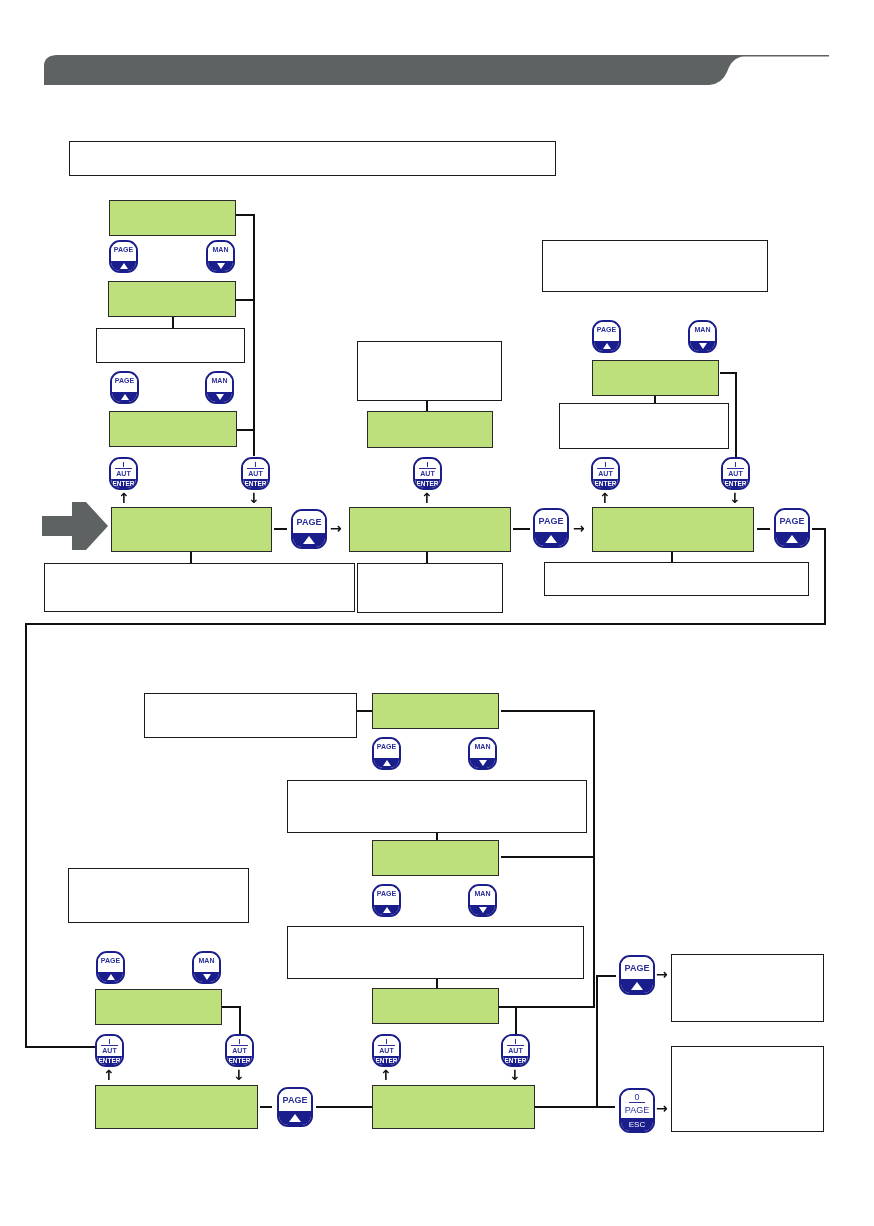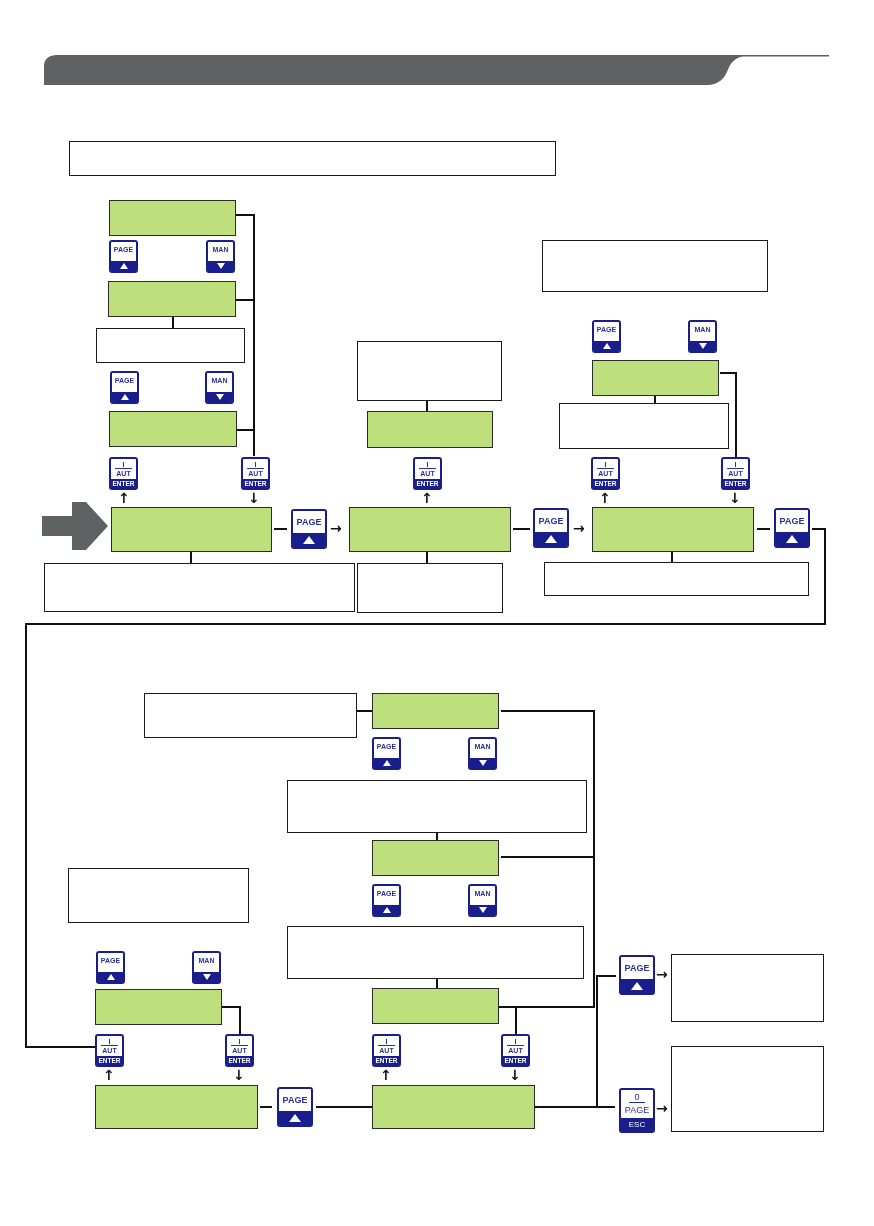--- a/index.html
+++ b/index.html
@@ -3,21 +3,21 @@
 <meta charset="utf-8">
 <style>
   * { box-sizing: border-box; margin: 0; padding: 0; }
   html, body { width: 874px; height: 1226px; background: #ffffff; overflow: hidden; }
   body { position: relative; font-family: "Liberation Sans", sans-serif; }
   .abs { position: absolute; }
   .header-bar { position: absolute; left: 44px; top: 54px; width: 785px; height: 31px; }
   .lcd { position: absolute; background: #bde07d; border: 1.5px solid #2b2b2b; }
   .note { position: absolute; background: #fff; border: 1.5px solid #1a1a1a; }
   .line { position: absolute; background: #111; }
-  .btn { position: absolute; width: 29px; height: 33px; border: 2px solid #1a1e8c; border-radius: 3px; background: #22c55e; overflow: hidden; }
+  .btn { position: absolute; width: 29px; height: 33px; border: 2px solid #1a1e8c; border-radius: 11px; background: #fef9c3; overflow: hidden; }
   .btn .top { position: absolute; left: 0; right: 0; top: 0; height: 21px; background: #fff; color: #2a2f9a; font-size: 7px; font-weight: bold; text-align: center; line-height: 10px; padding-top: 3px; font-family: "Liberation Sans", sans-serif; }
   .btn .bot { position: absolute; left: 0; right: 0; bottom: 0; height: 10px; background: #1a1e8c; }
   .btn .tri-up { position: absolute; left: 50%; bottom: 2px; margin-left: -4px; width: 0; height: 0; border-left: 4px solid transparent; border-right: 4px solid transparent; border-bottom: 6px solid #fff; }
   .btn .tri-down { position: absolute; left: 50%; bottom: 2px; margin-left: -4px; width: 0; height: 0; border-left: 4px solid transparent; border-right: 4px solid transparent; border-top: 6px solid #fff; }
   .btn.big { width: 36px; height: 40px; }
   .btn.big .top { height: 24px; font-size: 9px; padding-top: 6px; }
   .btn.big .bot { height: 14px; }
   .btn.big .tri-up { margin-left: -6px; border-left-width: 6px; border-right-width: 6px; border-bottom-width: 8px; bottom: 3px; }
   .btn.aut { width: 29px; height: 33px; }
   .btn.aut .top { height: 24px; padding-top: 0; line-height: 8px; }

